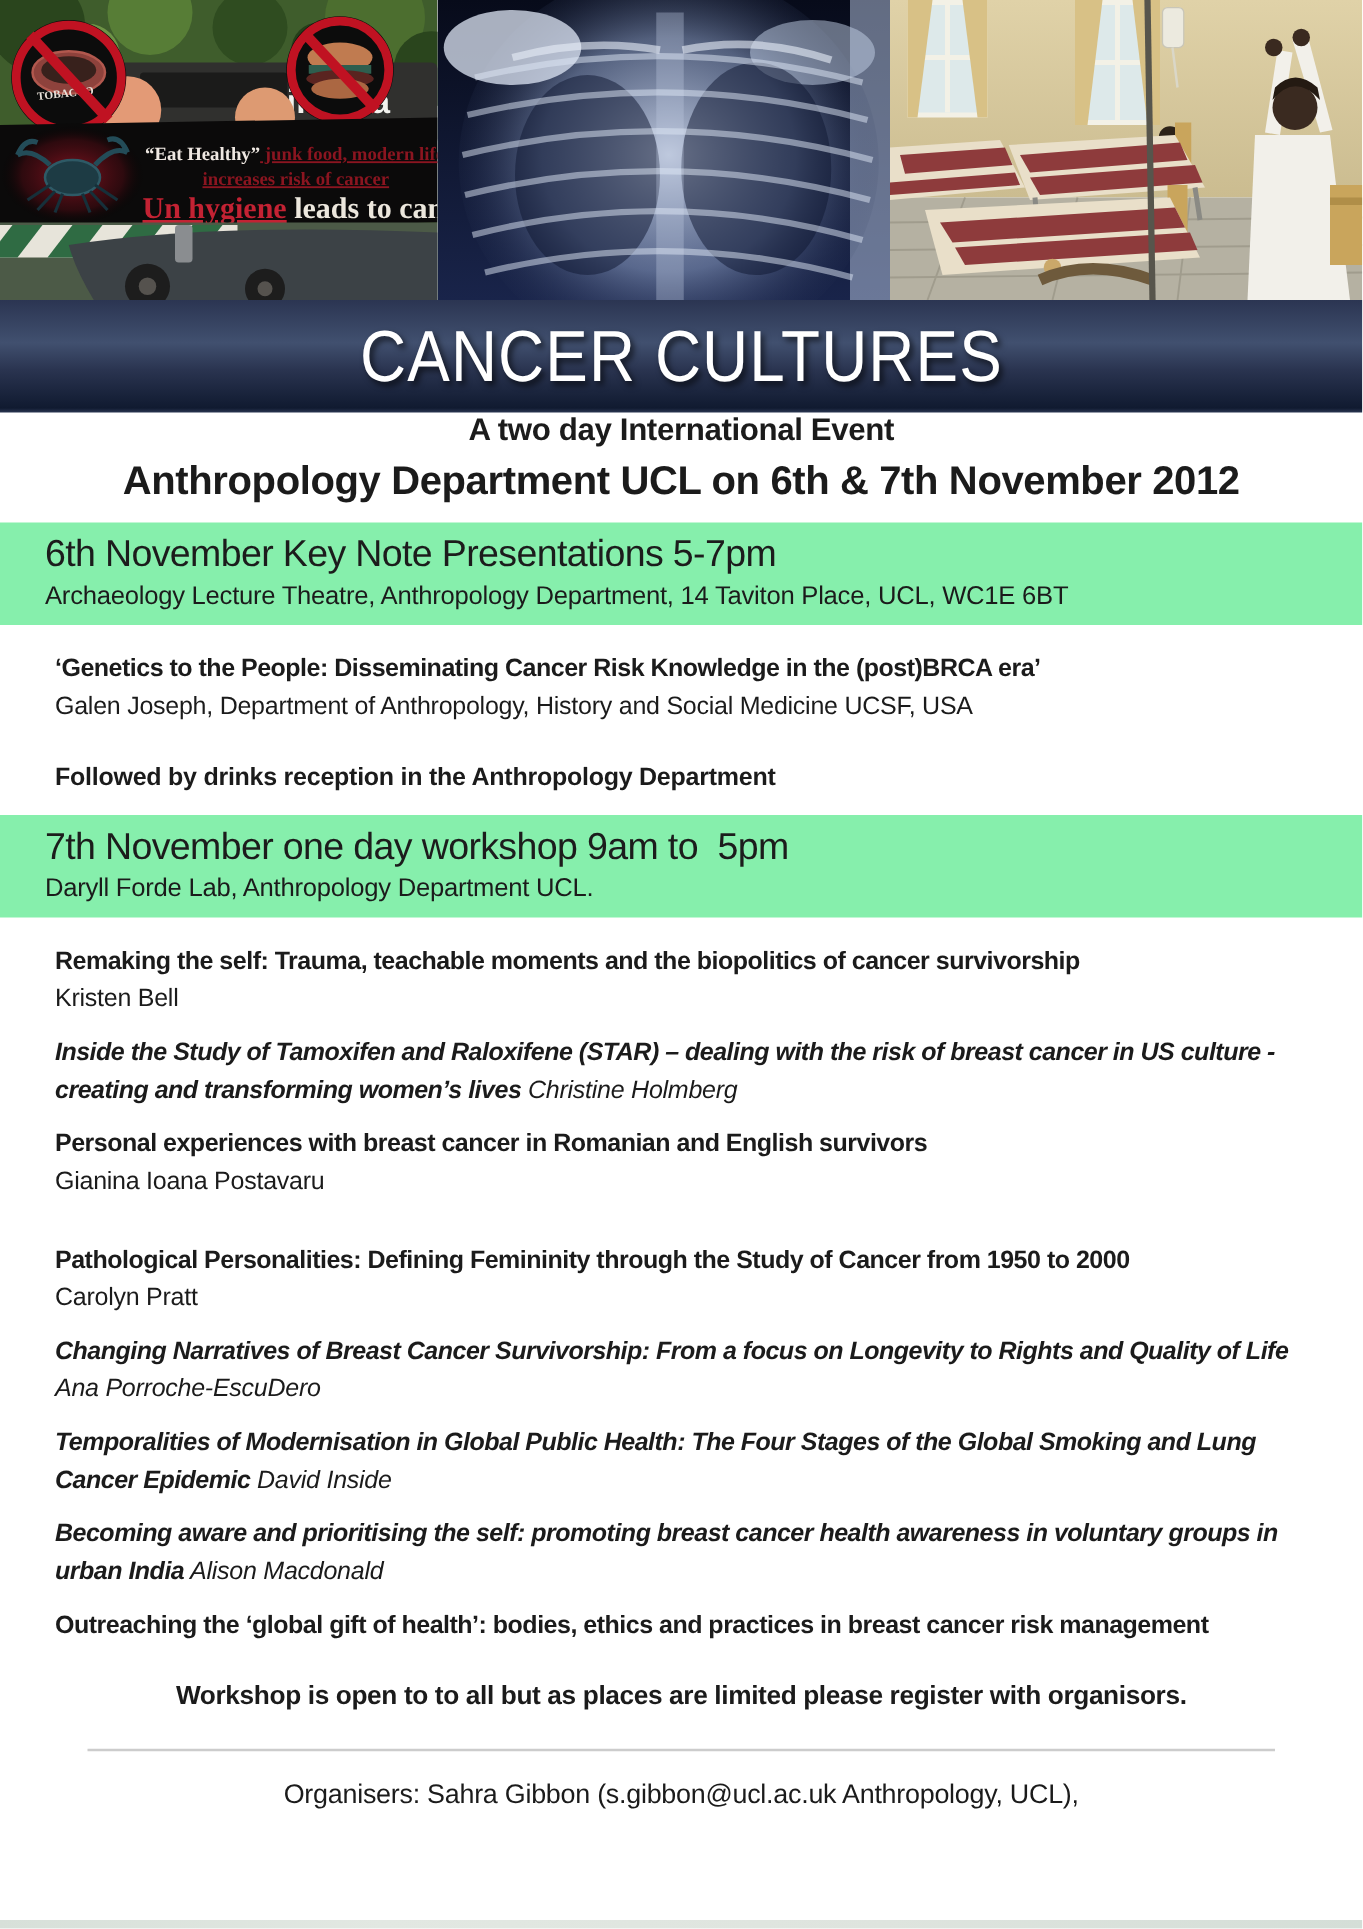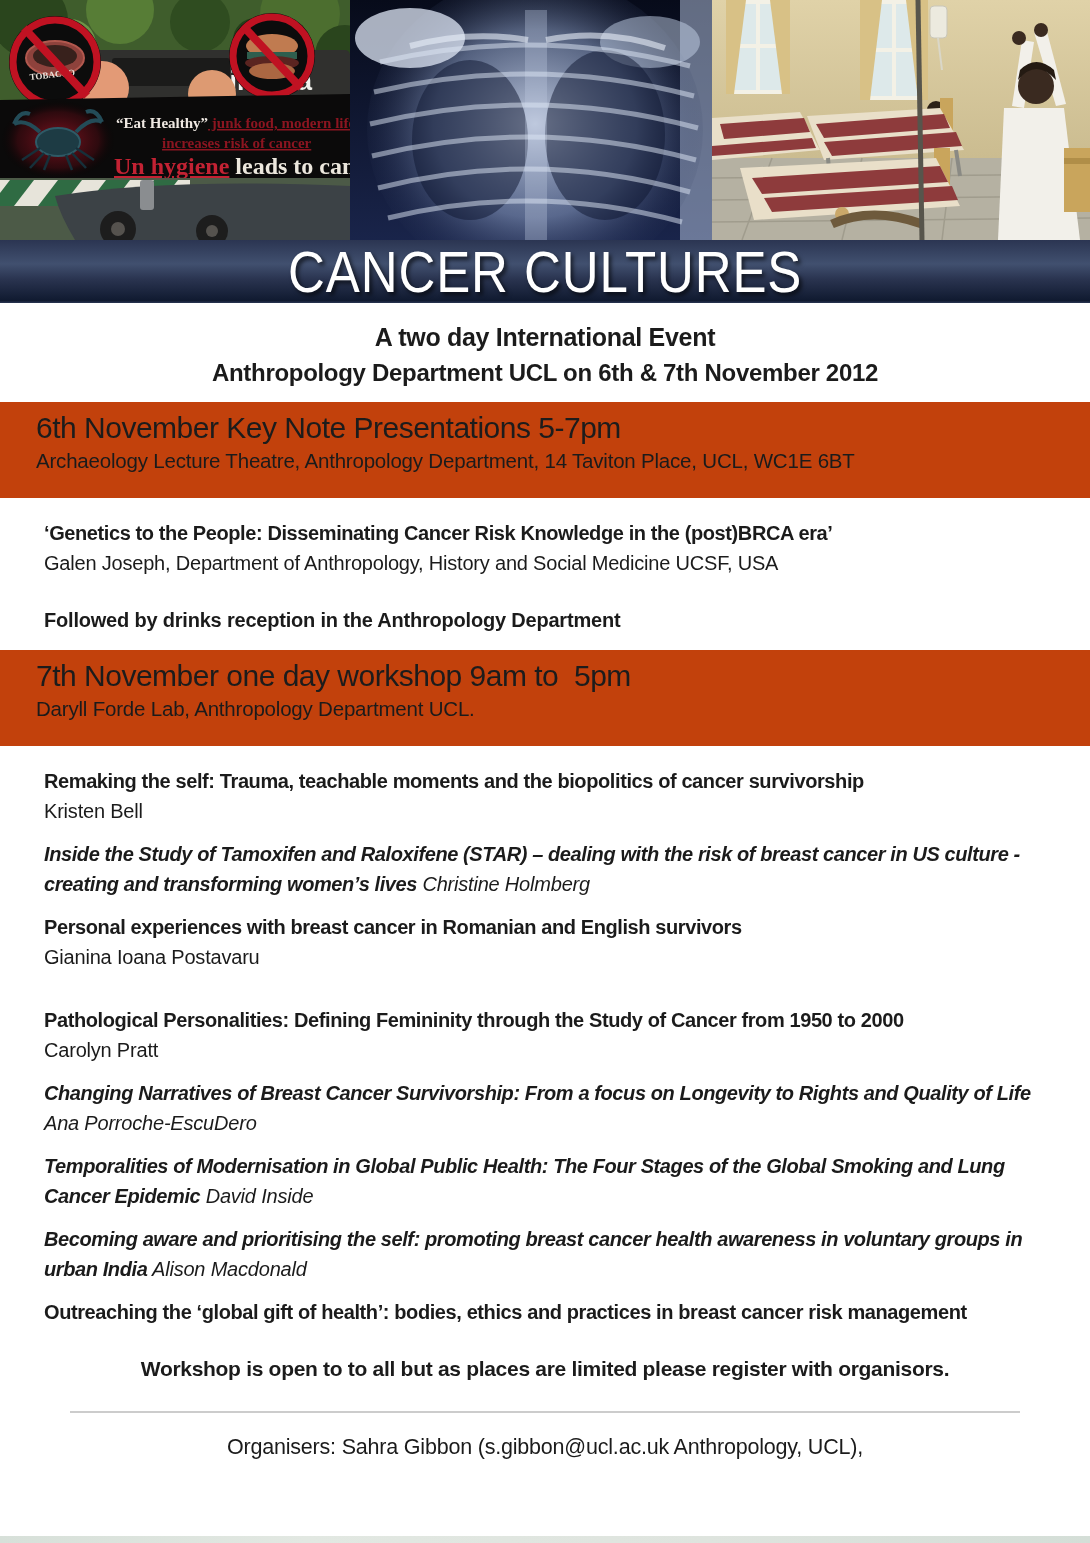--- a/index.html
+++ b/index.html
@@ -9,37 +9,37 @@
     background:#ffffff; overflow:hidden;
     font-family:"Liberation Sans", sans-serif; color:#1b1b1b;
   }
 
   
   .photo-strip { display:flex; height:240px; }
   .photo { display:block; height:240px; }
 
   
   .title-banner {
-    height:63px;
+    height:90px;
     background:linear-gradient(180deg,#2b3552 0%,#41506f 38%,#2a3450 62%,#101a30 96%,#2a3652 100%);
     display:flex; align-items:center; justify-content:center;
   }
   .title-banner h1 {
     margin:0; color:#ffffff; font-size:58px; font-weight:400;
     letter-spacing:1px; white-space:nowrap; transform:scaleX(0.88);
     text-shadow:3px 3px 5px rgba(0,0,0,0.65);
   }
 
   
-  .subtitle { text-align:center; padding-top:20px; }
+  .subtitle { text-align:center; }
   .sub1 { font-size:25px; font-weight:700; margin:0 0 7px 0; letter-spacing:-0.3px; }
-  .sub2 { font-size:24px; font-weight:700; margin:0; letter-spacing:-0.3px; }
-
-  
-  .band { background:#c2410c; margin-top:15px; padding:9px 20px 25px 36px; }
+  .sub2 { font-size:32px; font-weight:700; margin:0; letter-spacing:-0.3px; }
+
+  
+  .band { background:#86efac; margin-top:15px; padding:9px 20px 11px 36px; }
   .band h2 { margin:0; font-size:30px; font-weight:400; letter-spacing:-0.5px; color:#1c1c1c; white-space:pre-wrap; }
   .band .loc { margin:4px 0 0 0; font-size:20.5px; letter-spacing:-0.2px; }
 
   
   .content { padding:20px 44px 0 44px; font-size:20px; }
   .item { margin-bottom:13px; }
   .extra-gap { margin-top:33px; }
   .t-title, .t-title-inline { font-weight:700; letter-spacing:-0.4px; }
   .t-title { margin:0; line-height:30px; }
   .t-speaker { margin:0; line-height:30px; letter-spacing:-0.2px; }

